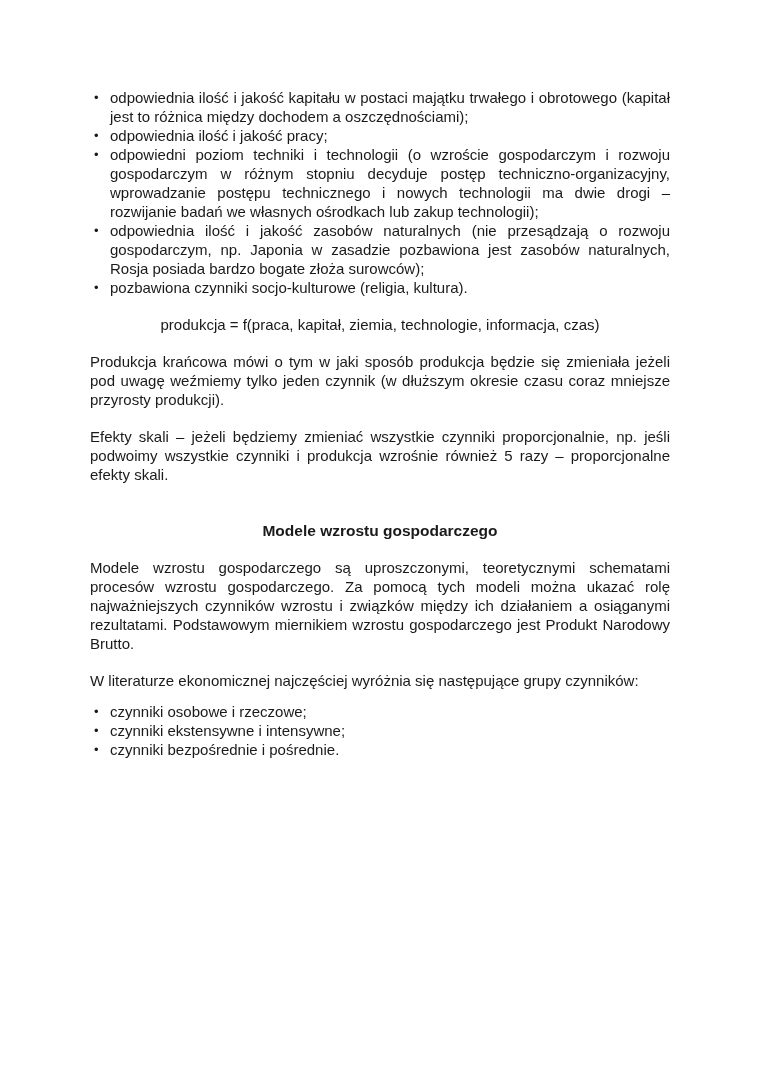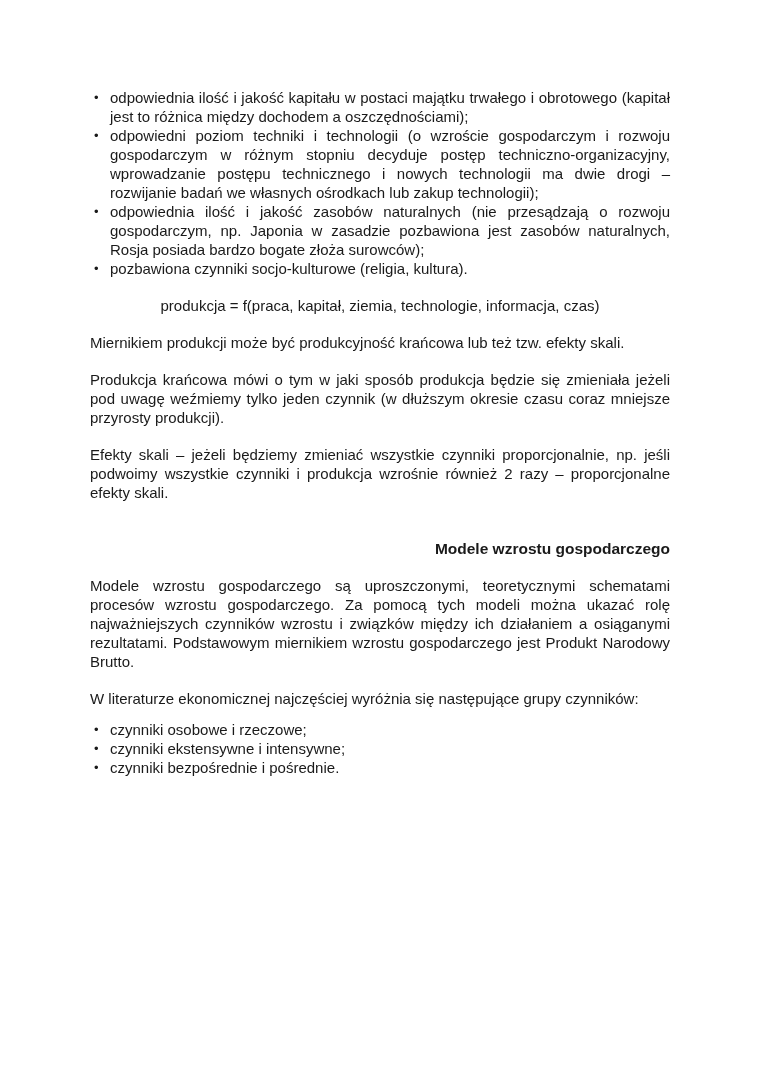--- a/index.html
+++ b/index.html
@@ -51,49 +51,49 @@
     font-size: 13px;
   }
   ul.bullets.tight {
     margin-bottom: 18px;
   }
   h2.section-heading {
     font-size: 15.5px;
     line-height: 19px;
     font-weight: bold;
     margin: 37px 0 18px 0;
-    text-align: right;
+    text-align: center;
   }
   p.formula {
     text-align: center;
   }
   p.no-gap {
     margin-bottom: 12px;
   }
 </style>
 </head>
 <body>
 
 <div class="page">
   <div class="content">
 
     <ul class="bullets">
       <li>odpowiednia ilość i jakość kapitału w postaci majątku trwałego i obrotowego (kapitał jest to różnica między dochodem a oszczędnościami);</li>
+      <li>odpowiednia ilość i jakość pracy;</li>
       <li>odpowiedni poziom techniki i technologii (o wzroście gospodarczym i rozwoju gospodarczym w różnym stopniu decyduje postęp techniczno-organizacyjny, wprowadzanie postępu technicznego i nowych technologii ma dwie drogi – rozwijanie badań we własnych ośrodkach lub zakup technologii);</li>
       <li>odpowiednia ilość i jakość zasobów naturalnych (nie przesądzają o rozwoju gospodarczym, np. Japonia w zasadzie pozbawiona jest zasobów naturalnych, Rosja posiada bardzo bogate złoża surowców);</li>
       <li>pozbawiona czynniki socjo-kulturowe (religia, kultura).</li>
     </ul>
 
     <p class="formula">produkcja = f(praca, kapitał, ziemia, technologie, informacja, czas)</p>
 
-    <p>Miernikiem produkcji może być produkcyjność krańcowa lub też tzw. efekty skali.</p>
 
     <p>Produkcja krańcowa mówi o tym w jaki sposób produkcja będzie się zmieniała jeżeli pod uwagę weźmiemy tylko jeden czynnik (w dłuższym okresie czasu coraz mniejsze przyrosty produkcji).</p>
 
-    <p>Efekty skali – jeżeli będziemy zmieniać wszystkie czynniki proporcjonalnie, np. jeśli podwoimy wszystkie czynniki i produkcja wzrośnie również 2 razy – proporcjonalne efekty skali.</p>
+    <p>Efekty skali – jeżeli będziemy zmieniać wszystkie czynniki proporcjonalnie, np. jeśli podwoimy wszystkie czynniki i produkcja wzrośnie również 5 razy – proporcjonalne efekty skali.</p>
 
     <h2 class="section-heading">Modele wzrostu gospodarczego</h2>
 
     <p>Modele wzrostu gospodarczego są uproszczonymi, teoretycznymi schematami procesów wzrostu gospodarczego. Za pomocą tych modeli można ukazać rolę najważniejszych czynników wzrostu i związków między ich działaniem a osiąganymi rezultatami. Podstawowym miernikiem wzrostu gospodarczego jest Produkt Narodowy Brutto.</p>
 
     <p class="no-gap">W literaturze ekonomicznej najczęściej wyróżnia się następujące grupy czynników:</p>
 
     <ul class="bullets tight">
       <li>czynniki osobowe i rzeczowe;</li>
       <li>czynniki ekstensywne i intensywne;</li>

